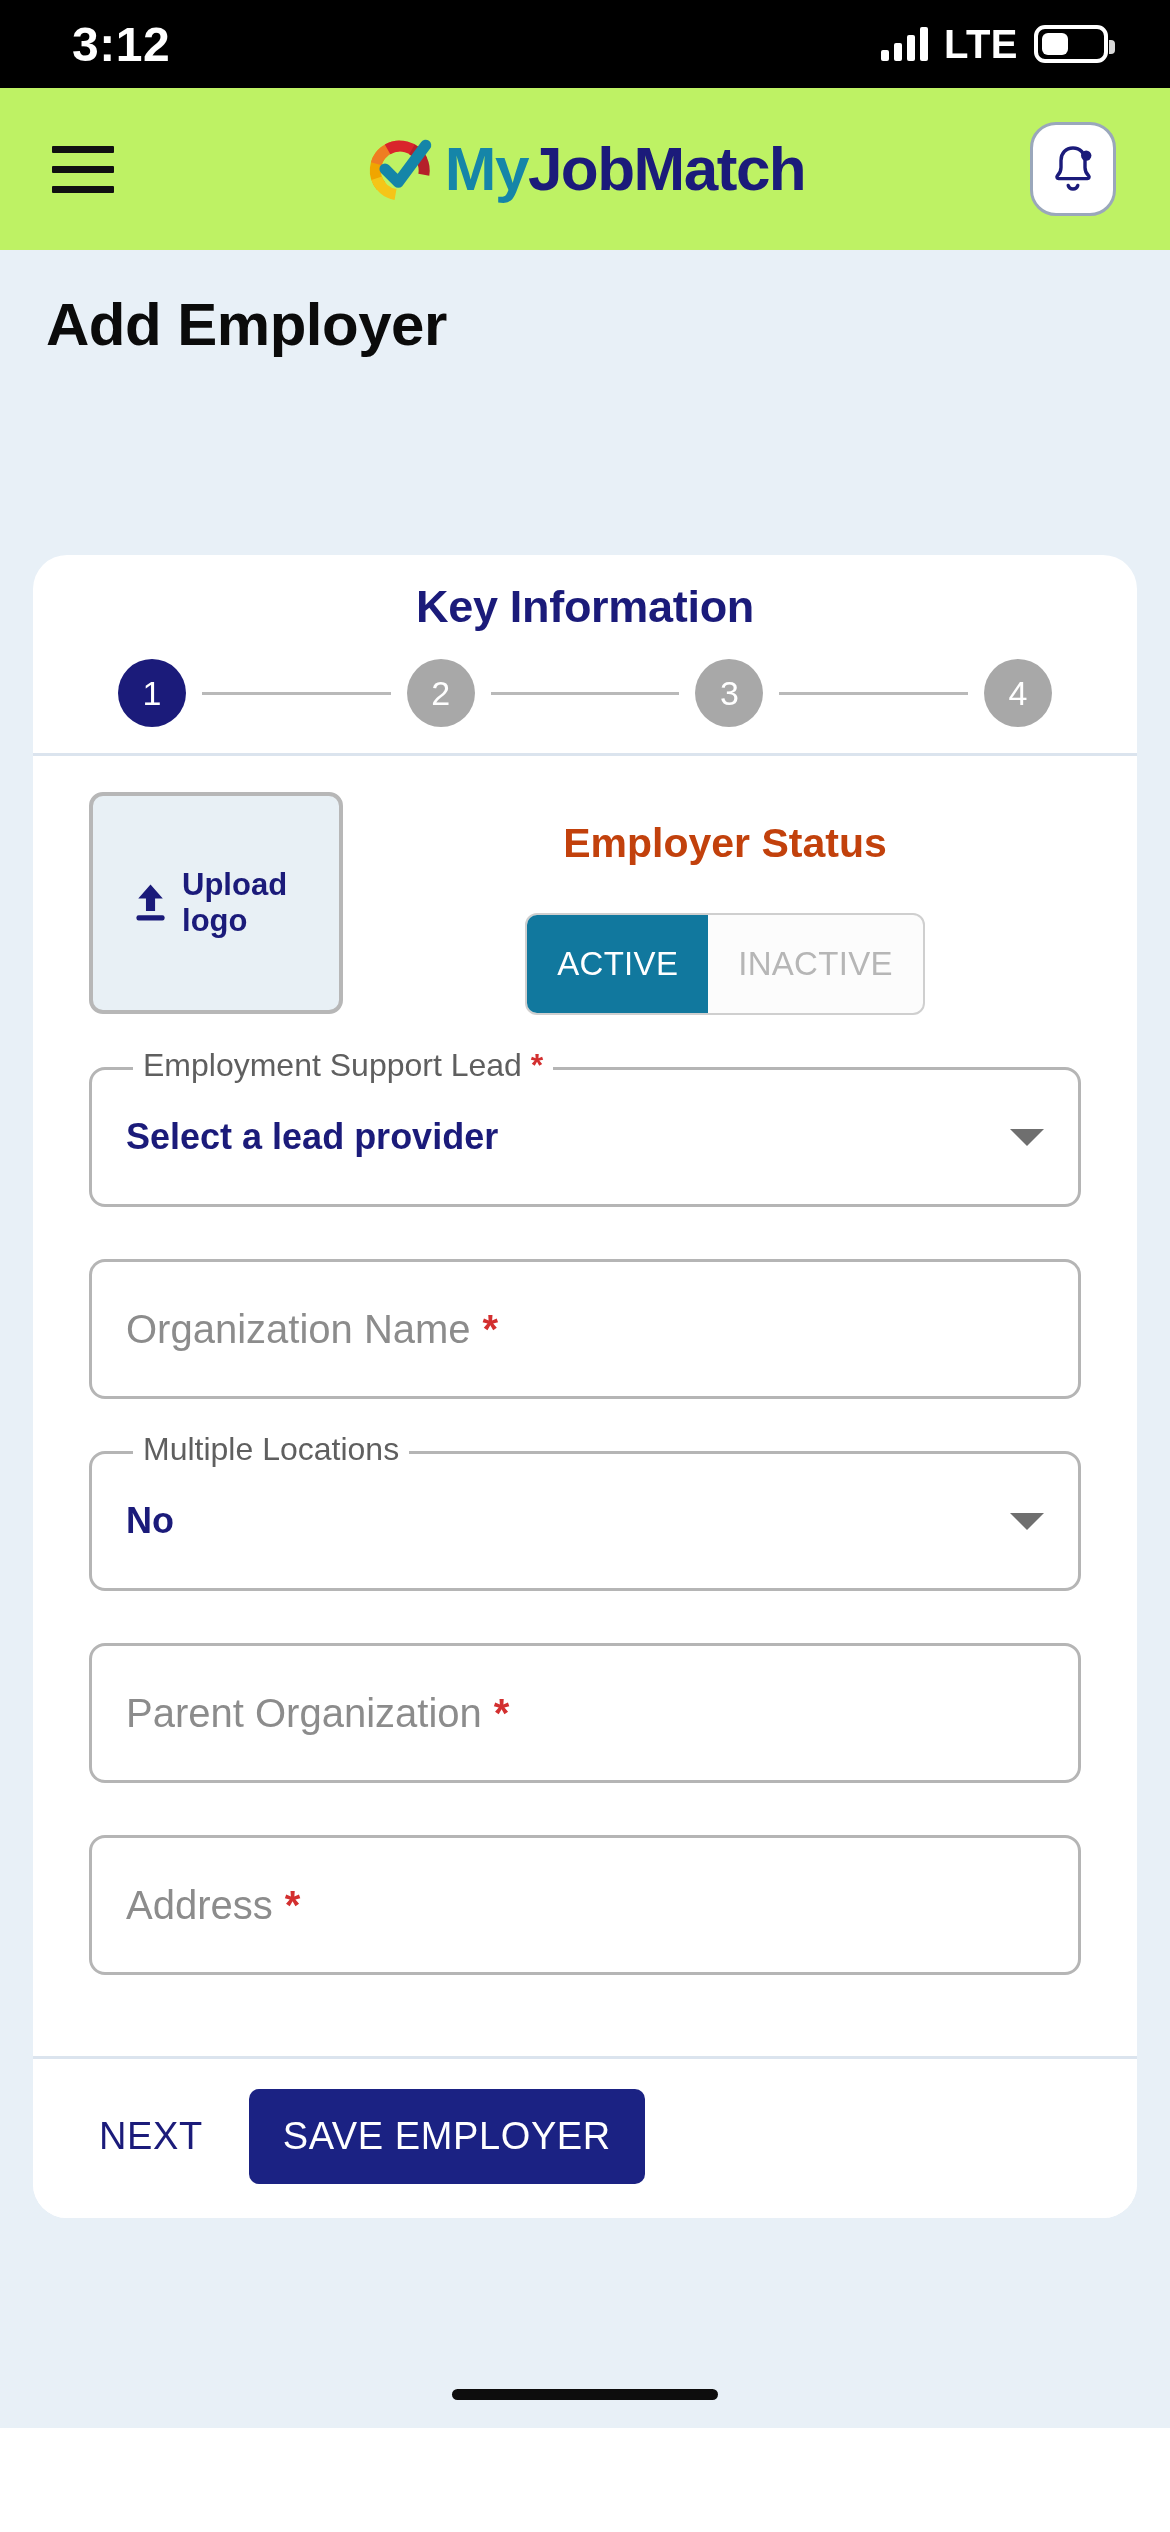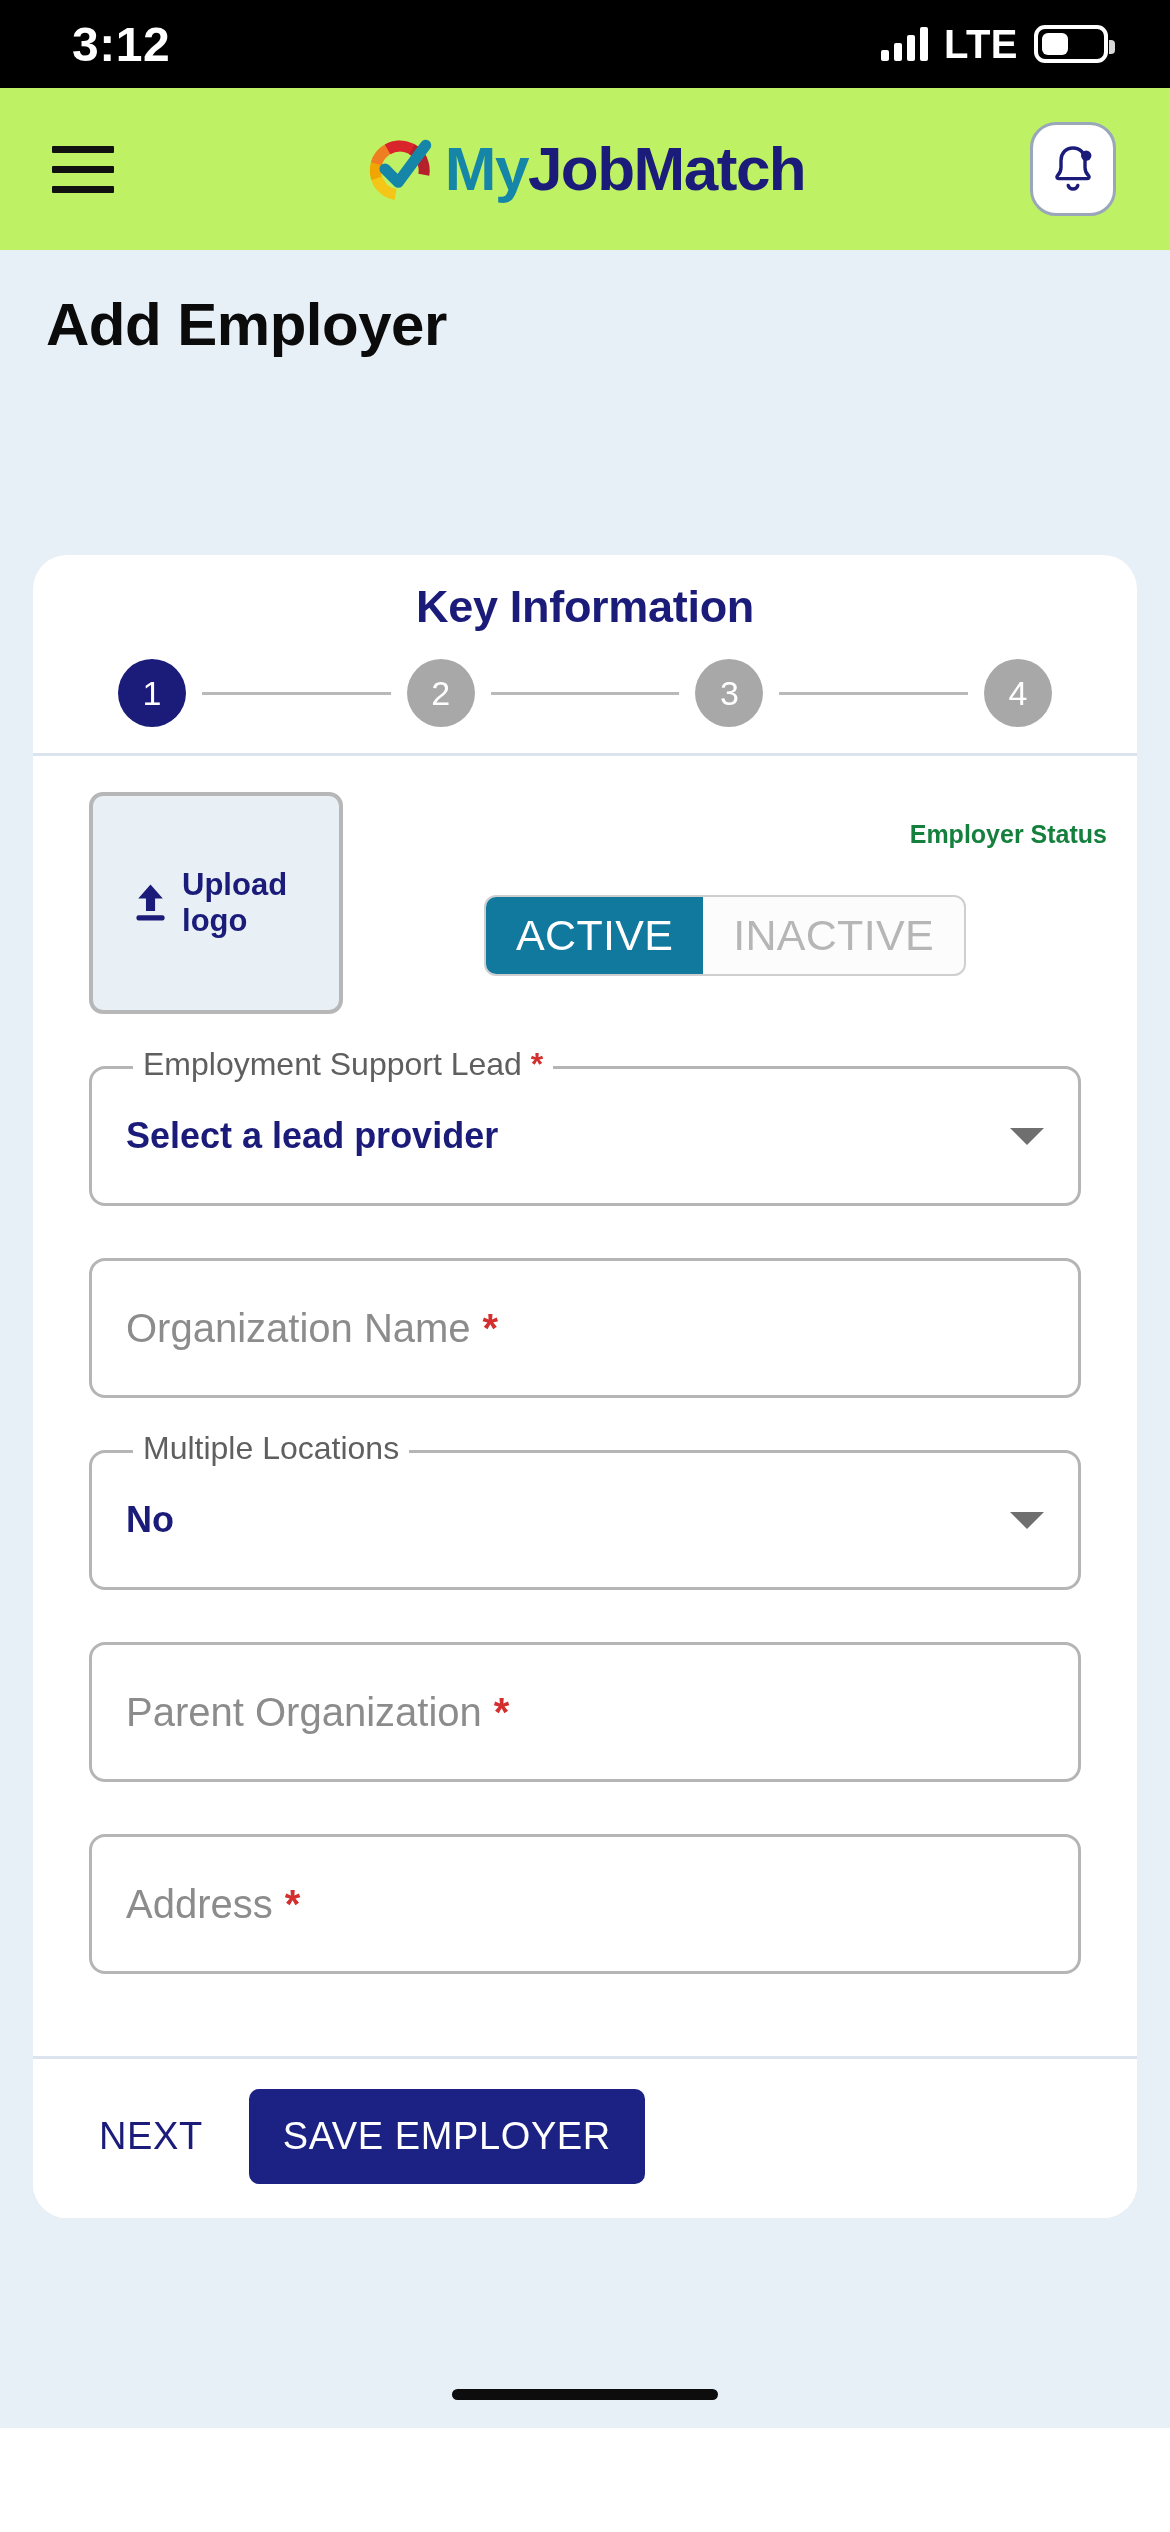--- a/index.html
+++ b/index.html
@@ -97,28 +97,28 @@
   
   .top-row { display: flex; align-items: flex-start; }
   .upload-box {
     width: 254px; height: 222px; background: #e8f0f5; border: 4px solid #b7b7b7;
     border-radius: 14px; display: flex; align-items: center; justify-content: center;
     gap: 14px; cursor: pointer; margin-left: 26px; padding-left: 40px;
   }
   .upload-label { color: #1b1b7a; font-size: 31px; font-weight: 600; }
 
   .status-col { flex: 1 1 auto; text-align: center; padding-top: 28px; }
-  .status-title { font-size: 25px; font-weight: 700; color: #15803d; text-align: right; }
+  .status-title { font-size: 41px; font-weight: 700; color: #c2410c; }
   .toggle {
     margin: 46px auto 0; display: inline-flex; border: 2px solid #cfcfcf;
     border-radius: 12px; overflow: hidden; background: #fcfcfc;
   }
   .toggle button {
-    font-family: inherit; border: 0; cursor: pointer; font-size: 43px;
-    padding: 14px 30px; background: transparent; letter-spacing: .3px;
+    font-family: inherit; border: 0; cursor: pointer; font-size: 33px;
+    padding: 30px 30px; background: transparent; letter-spacing: .3px;
   }
   .toggle .on { background: #11789e; color: #ffffff; }
   .toggle .off { color: #b6b6b6; }
 
   
   .field { position: relative; margin: 34px 26px 0; }
   .field.gap-lg { margin-top: 52px; }
   .control {
     height: 140px; border: 3px solid #b5b5b5; border-radius: 16px; background: #fff;
     display: flex; align-items: center; padding: 0 34px; cursor: pointer;

